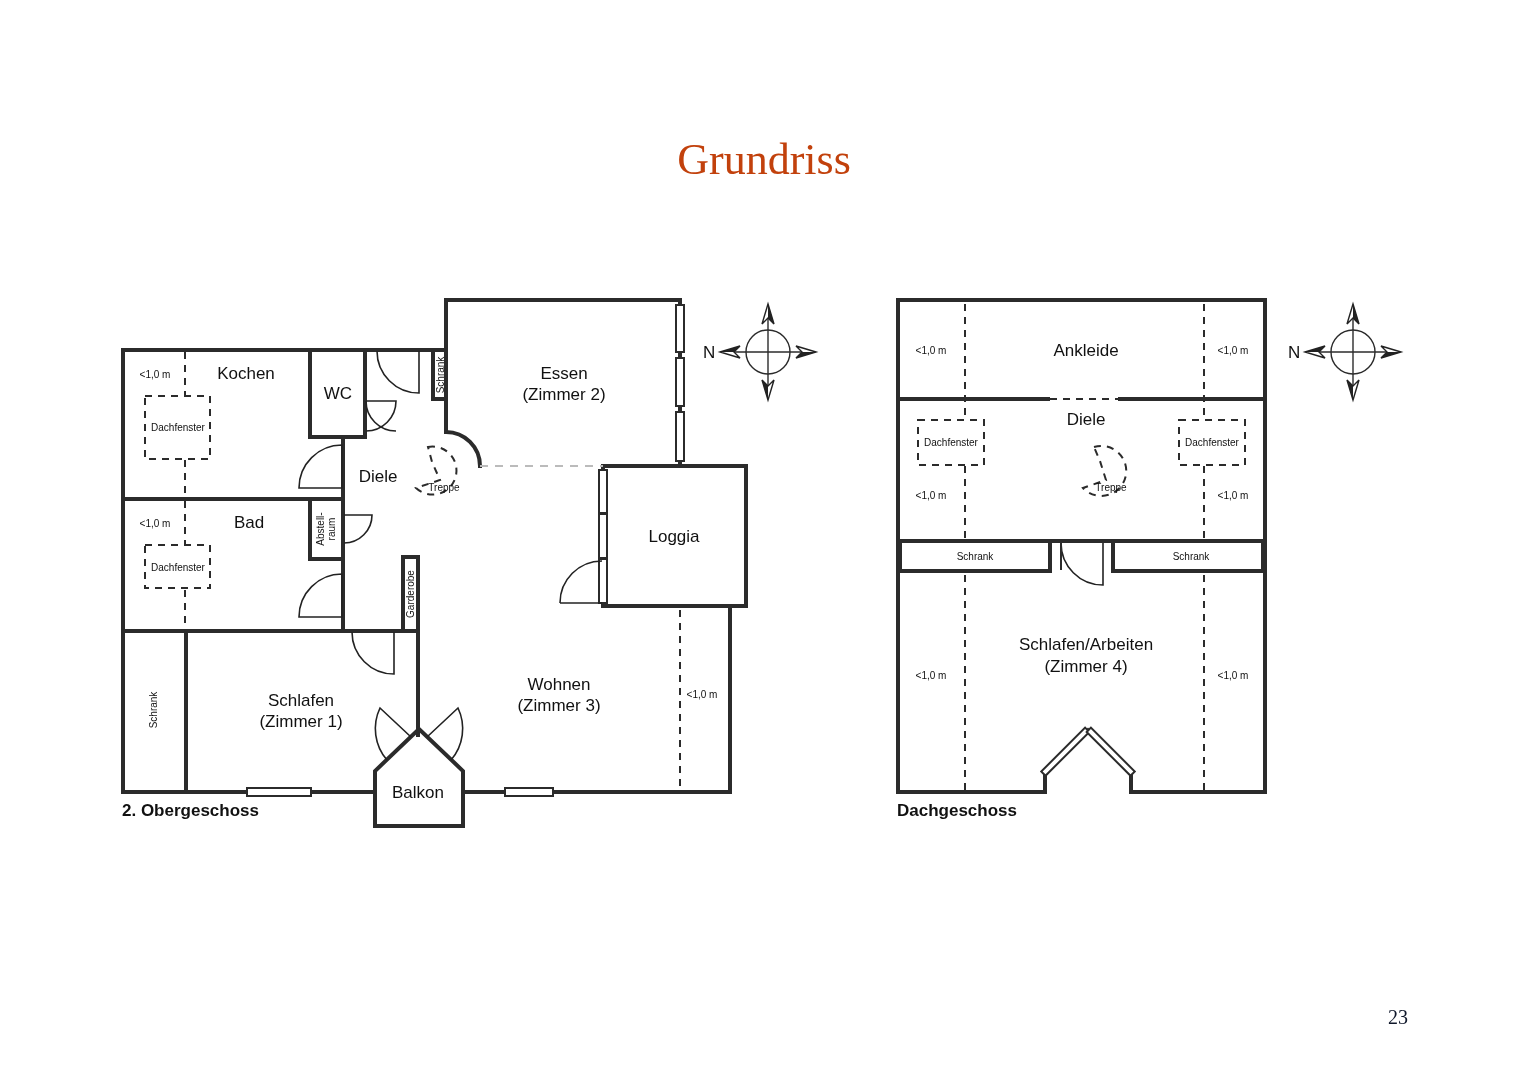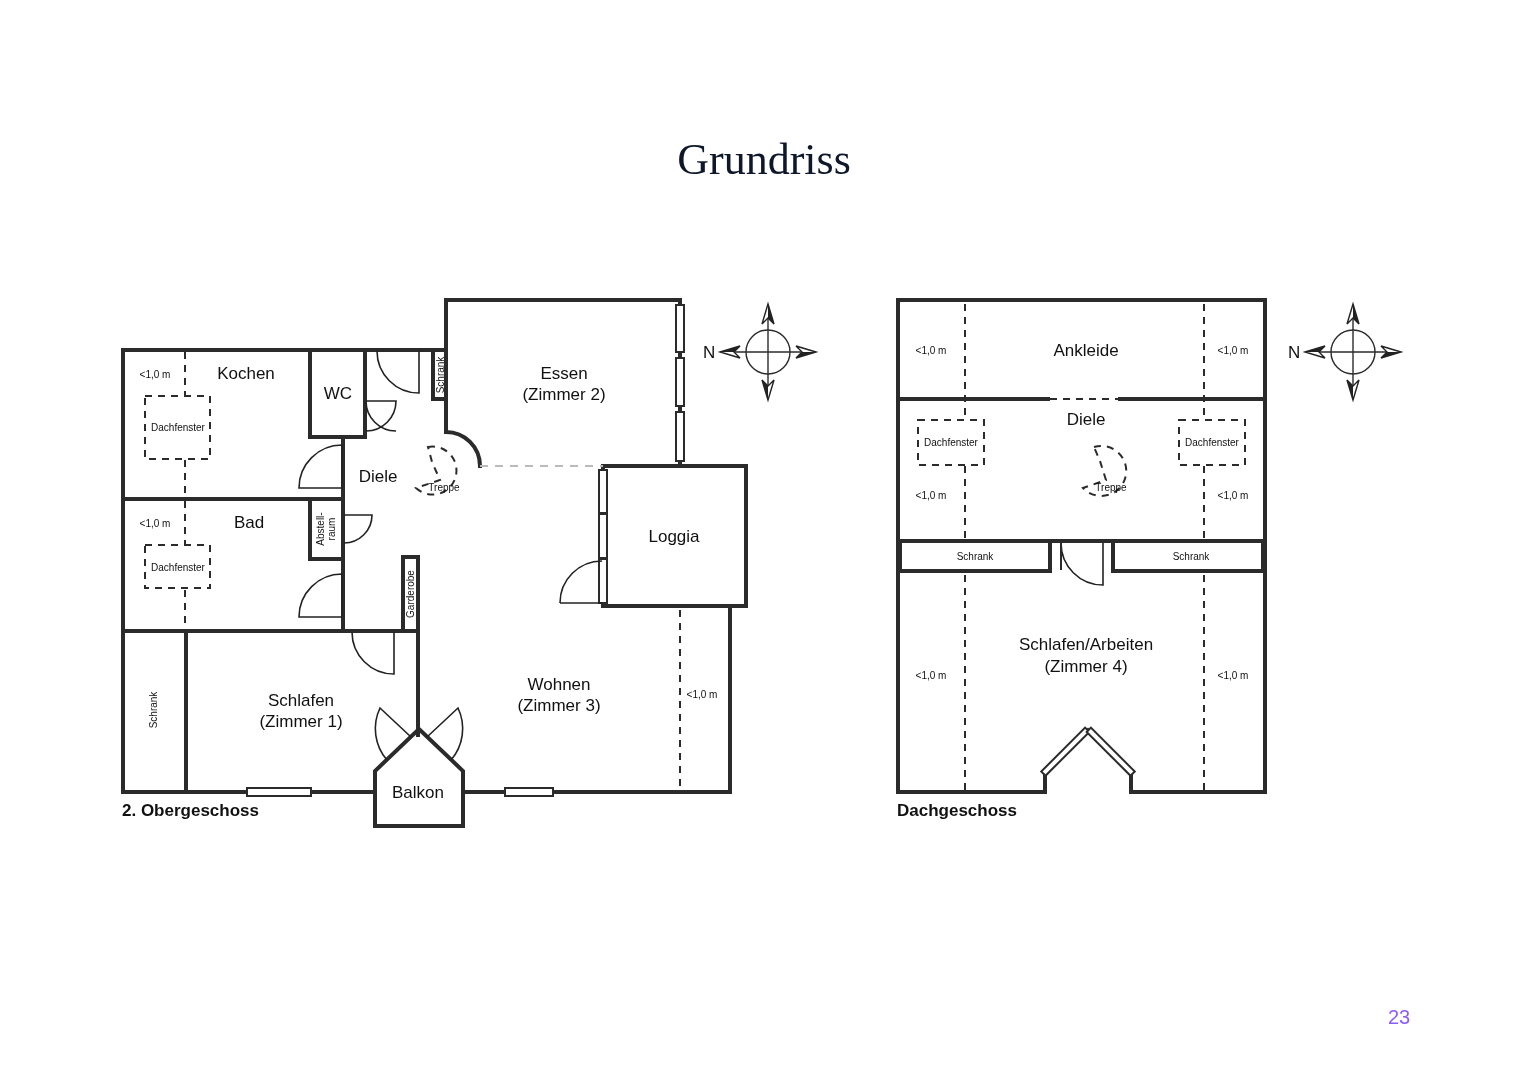--- a/index.html
+++ b/index.html
@@ -1,18 +1,18 @@
 <!DOCTYPE html>
 <html><head>
 <meta charset="utf-8">
 <style>
   html, body { margin: 0; padding: 0; background: #ffffff; }
   body { width: 1528px; height: 1080px; position: relative; overflow: hidden; font-family: "Liberation Sans", sans-serif; color: #111; }
-  .page-title { position: absolute; left: 0; top: 134px; width: 1528px; text-align: center; font-family: "Liberation Serif", "DejaVu Serif", serif; font-size: 44px; color: #0f172a; }
-  .page-number { position: absolute; left: 1388px; top: 1006px; font-size: 20px; color: #8b5cf6; font-family: Liberation Sans, sans-serif; }
+  .page-title { position: absolute; left: 0; top: 134px; width: 1528px; text-align: center; font-family: "Liberation Serif", "DejaVu Serif", serif; font-size: 44px; color: #c2410c; }
+  .page-number { position: absolute; left: 1388px; top: 1006px; font-size: 20px; color: #0f172a; font-family: Liberation Serif, serif; }
   svg.plan { position: absolute; left: 0; top: 0; }
   .wall { stroke: #2b2b2b; stroke-width: 4; fill: none; stroke-linecap: square; }
   .thin { stroke: #2b2b2b; stroke-width: 2; fill: none; }
   .door { stroke: #222; stroke-width: 1.6; fill: none; }
   .dash { stroke: #2b2b2b; stroke-width: 2; fill: none; stroke-dasharray: 7 6; }
   .dash-light { stroke: #bbbbbb; stroke-width: 2; fill: none; stroke-dasharray: 8 7; }
   .win { stroke: #2b2b2b; stroke-width: 2; fill: #fff; }
   .lbl { font-family: "Liberation Sans", sans-serif; fill: #111; }
   .room { font-size: 17px; }
   .tiny { font-size: 10px; }

